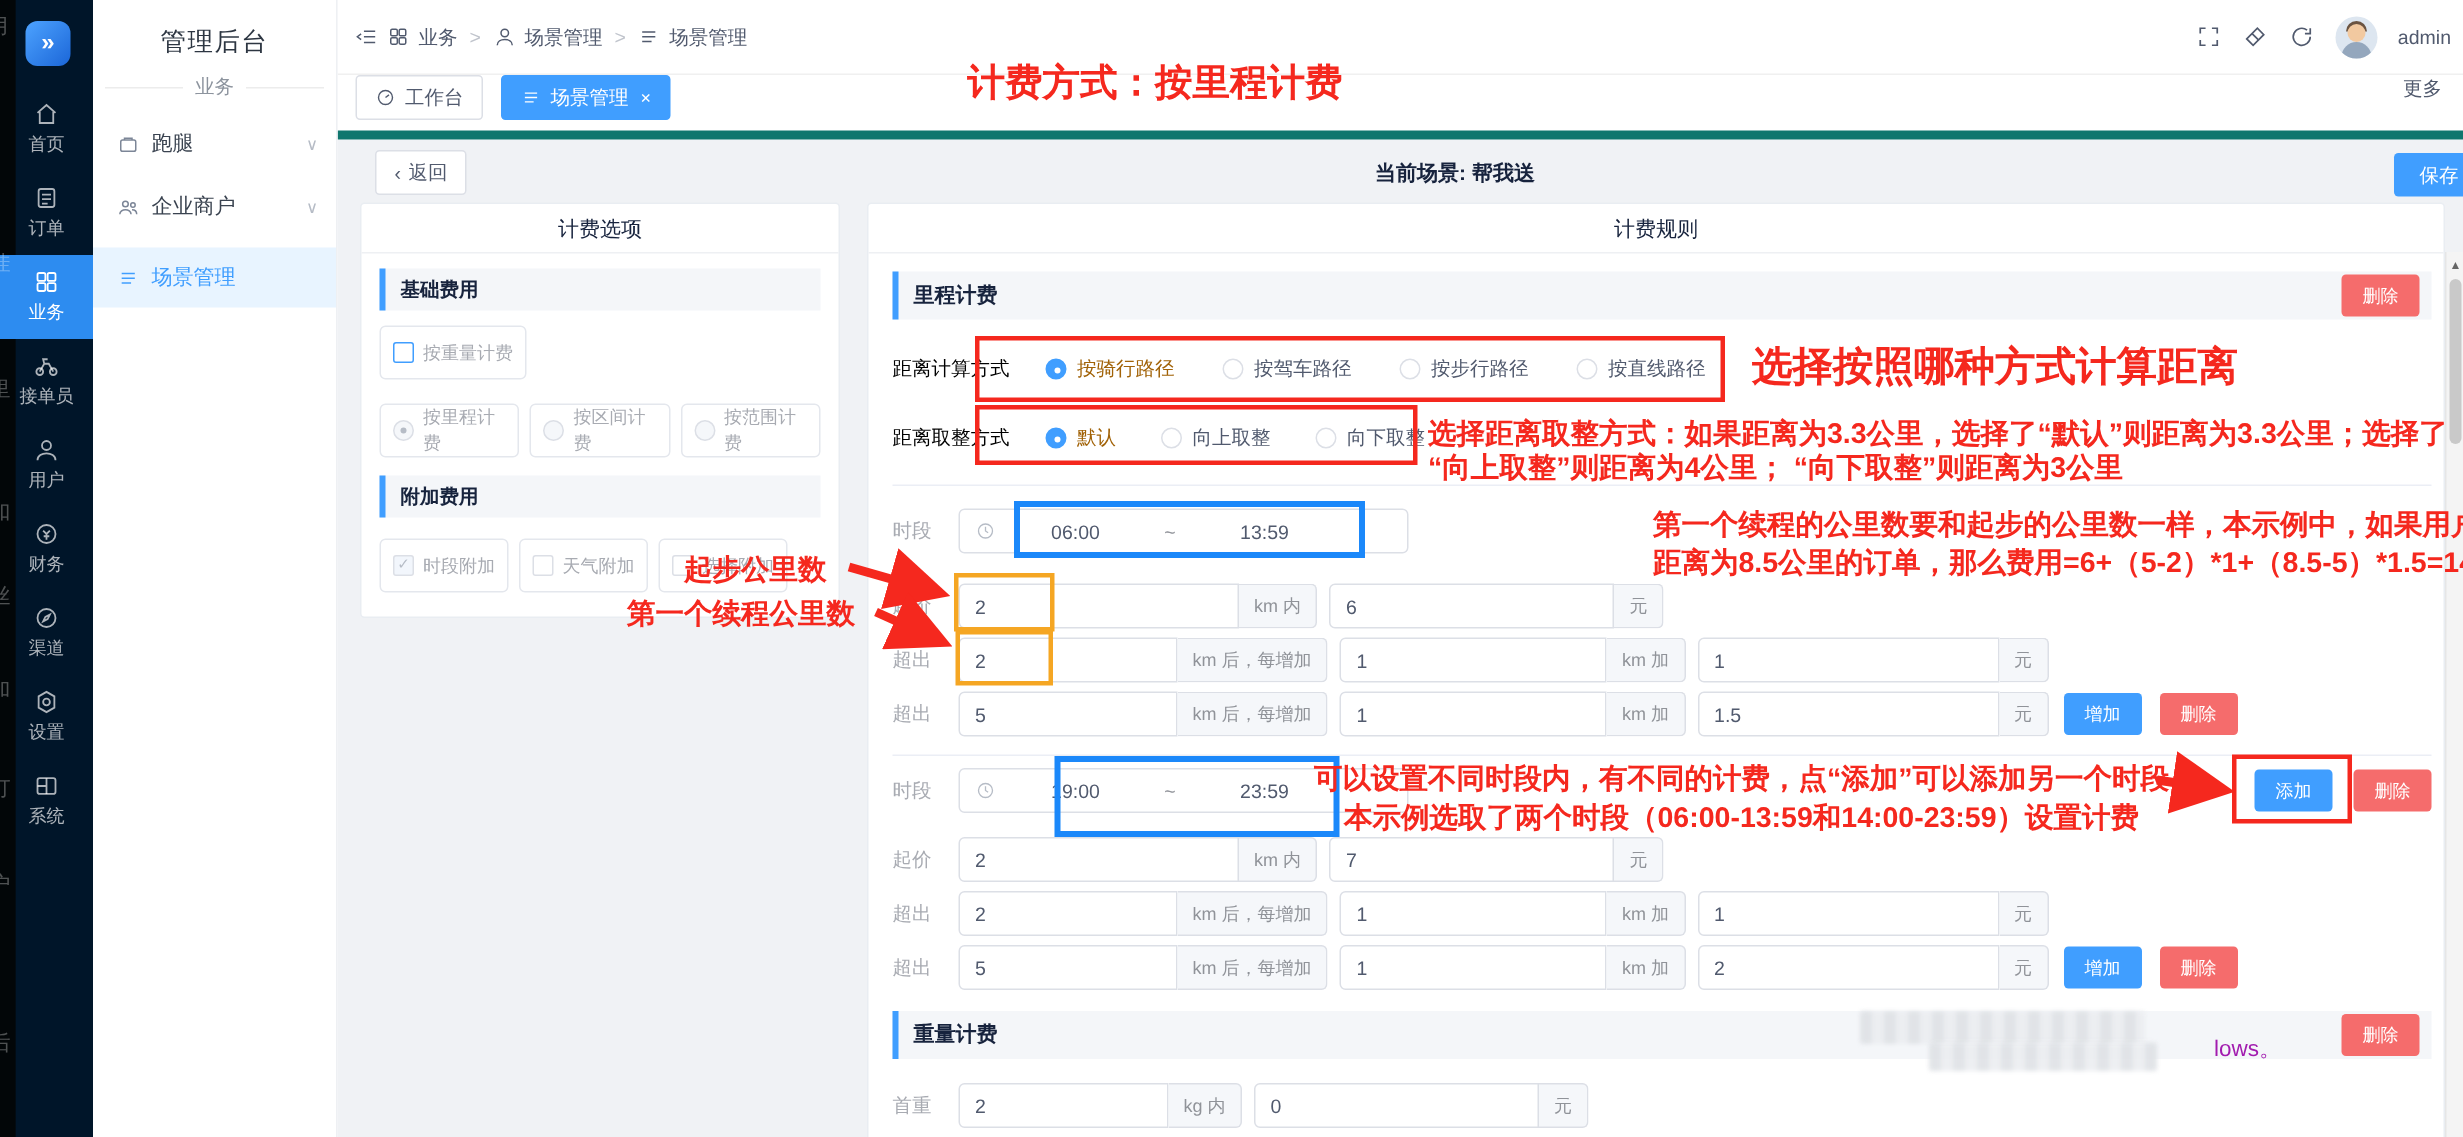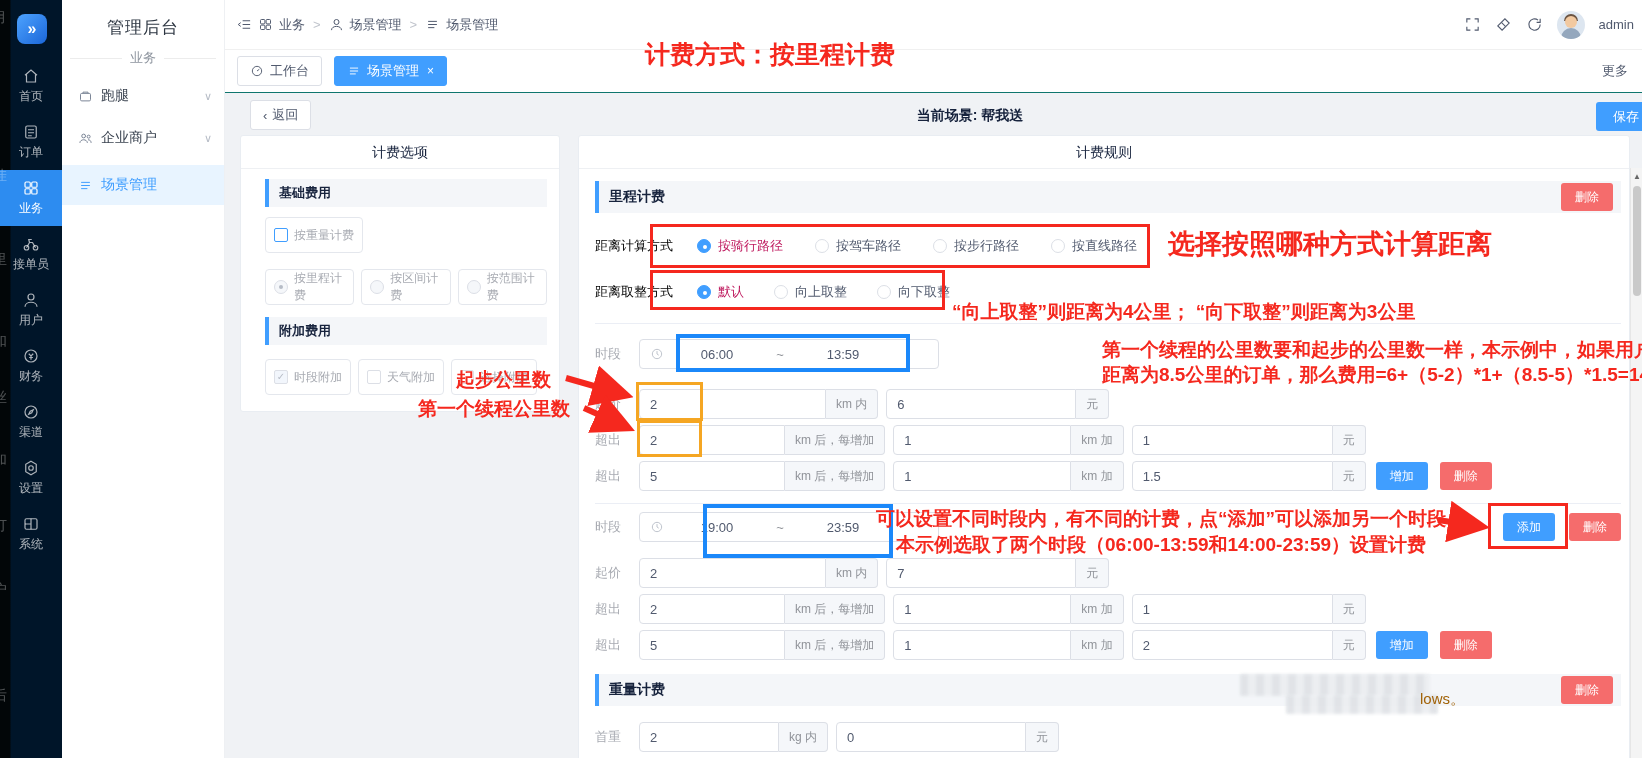--- a/index.html
+++ b/index.html
@@ -46,21 +46,21 @@
   .top-right { margin-left:auto; display:flex; align-items:center; gap:14px; padding-right:8px; }
   .top-right svg { width:17px; height:17px; stroke:#515a6e; fill:none; stroke-width:1.6; cursor:pointer; }
   .avatar { width:28px; height:28px; border-radius:50%; background:#dde6f0; position:relative; overflow:hidden; cursor:pointer; }
   .avatar .head { position:absolute; left:8px; top:5px; width:12px; height:12px; border-radius:50%; background:#f2c9a0; }
   .avatar .hair { position:absolute; left:7px; top:3px; width:14px; height:7px; border-radius:7px 7px 0 0; background:#6b5442; }
   .avatar .bod { position:absolute; left:4px; top:17px; width:20px; height:12px; border-radius:10px 10px 0 0; background:#94a7bd; }
   .uname { font-size:13px; color:#515a6e; }
 
   
   .tabbar { position:absolute; left:225px; top:50px; width:1417px; height:43px; background:#fff;
-          display:flex; align-items:center; border-bottom:1px solid #0f766e; z-index:3; }
+          display:flex; align-items:flex-start; border-bottom:6px solid #0f766e; z-index:3; }
   .tab { display:flex; align-items:center; gap:6px; height:30px; padding:0 12px; margin-left:12px;
           border:1px solid #dcdfe6; border-radius:3px; font-size:13px; color:#515a6e; background:#fff; cursor:pointer; }
   .tab svg { width:14px; height:14px; stroke:currentColor; fill:none; stroke-width:1.6; }
   .tab.active { background:#409eff; border-color:#409eff; color:#fff; }
   .tab .x { font-size:12px; margin-left:2px; }
   .more { margin-left:auto; margin-right:14px; font-size:13px; color:#515a6e; cursor:pointer; }
 
   
   .btn-back { position:absolute; left:250px; top:100px; height:30px; padding:0 12px; background:#fff;
           border:1px solid #dcdfe6; border-radius:3px; font-size:13px; color:#515a6e;
@@ -68,21 +68,21 @@
   .scene { position:absolute; left:820px; top:107px; width:300px; text-align:center; font-size:14px;
           color:#17233d; font-weight:bold; z-index:3; }
   .btn-save { position:absolute; left:1596px; top:102px; width:60px; height:29px; background:#409eff;
           color:#fff; border:none; border-radius:3px; font-size:13px; cursor:pointer; z-index:3; }
 
   
   .card { position:absolute; background:#fff; border:1px solid #e9edf2; border-radius:3px; }
   .card-title { height:33px; line-height:32px; text-align:center; font-size:14px; color:#17233d;
           border-bottom:1px solid #eef0f3; }
   .opts-card { left:240px; top:135px; width:320px; height:277px; }
-  .opts-body { padding:10px 12px 0 12px;margin-left:12px; }
+  .opts-body { padding:10px 12px 0 12px; }
   .rules-card { left:578px; top:135px; width:1052px; height:700px; }
   .rules-body { position:relative; padding:12px 8px 0 16px; }
 
   .sec-head { height:32px; background:#f4f6f9; display:flex; align-items:center; padding:0 8px 0 10px;
           border-left:4px solid #409eff; font-size:14px; font-weight:bold; color:#17233d; }
   .opts-body .sec-head { height:28px; font-size:13px; }
   .sec-head .del { margin-left:auto; }
 
   .btn-blue,.btn-red { height:28px; padding:0 14px; border:none; border-radius:3px; color:#fff;
           font-size:12px; cursor:pointer; }
@@ -101,21 +101,21 @@
   .ckb.on { background:#f2f6fc; }
 
   
   .cfg-row { display:flex; align-items:center; margin-top:18px; height:30px; }
   .cfg-row.round { margin-top:16px; }
   .cfg-label { width:78px; font-size:13px; color:#000000; flex:none; }
   .radios { display:flex; align-items:center; margin-left:24px; gap:32px; }
   .cfg-row.round .radios { gap:30px; }
   .radio-opt { display:flex; align-items:center; gap:7px; font-size:13px; color:#515a6e; cursor:pointer; }
   .radio-opt .dot { width:14px; height:14px; border-radius:50%; border:1px solid #dcdfe6; background:#fff; position:relative; flex:none; }
-  .radio-opt.sel { color:#be185d; }
+  .radio-opt.sel { color:#a16207; }
   .radio-opt.sel .dot { background:#409eff; border-color:#409eff; }
   .radio-opt.sel .dot:after { content:""; position:absolute; left:5px; top:5px; width:4px; height:4px; border-radius:50%; background:#fff; }
 
   .divider { height:1px; background:#ebeef5; margin-top:16px; }
   .divider.d2 { margin-top:12px; }
 
   .trow { display:flex; align-items:center; margin-top:6px; height:30px; }
   .trow.time { margin-top:15px; }
   .trow.time2 { margin-top:8px; }
   .trow.first { margin-top:20px; }
@@ -147,21 +147,21 @@
   .ann-red-text { color:#f5281e; font-weight:600; }
   .rect { position:absolute; z-index:19; pointer-events:none; }
   .rect.red { border:3px solid #f5281e; }
   .rect.blue { border:4px solid #1b88fa; }
   .rect.orange { border:3px solid #f5a623; }
   .arrows { position:absolute; inset:0; width:1642px; height:758px; z-index:21; pointer-events:none; }
 
   
   .wm-blk { position:absolute; background:repeating-linear-gradient(90deg,#dfe2e6 0 8px,#eceef1 8px 16px);
           filter:blur(1.5px); border-radius:2px; z-index:15; opacity:.9; }
-  .wm-tail { position:absolute; left:1420px; top:690px; font-size:15px; color:#a16207; z-index:15;text-align:center; }
+  .wm-tail { position:absolute; left:1476px; top:690px; font-size:15px; color:#a21caf; z-index:15;text-align:center; }
 </style>
 </head>
 <body>
 
 <div class="page">
 
   <div class="rail">
     <div class="logo">»</div>
     <div class="rail-items">
       <div class="rail-item">
@@ -592,20 +592,21 @@
   <div class="wm-blk" style="left:1240px;top:674px;width:190px;height:22px"></div>
   <div class="wm-blk" style="left:1286px;top:695px;width:152px;height:19px"></div>
   <span class="wm-tail">lows。</span>
 
   <div class="ann ann-red-text" style="left:645px;top:38px;font-size:25px">计费方式：按里程计费</div>
 
   <div class="rect red" style="left:650px;top:224px;width:500px;height:44px"></div>
   <div class="ann ann-red-text" style="left:1168px;top:226px;font-size:27px">选择按照哪种方式计算距离</div>
 
   <div class="rect red" style="left:650px;top:270px;width:295px;height:40px"></div>
+  <div class="ann ann-red-text" style="left:952px;top:276px;font-size:19px">选择距离取整方式：如果距离为3.3公里，选择了“默认”则距离为3.3公里；选择了</div>
   <div class="ann ann-red-text" style="left:952px;top:299px;font-size:19px">“向上取整”则距离为4公里； “向下取整”则距离为3公里</div>
 
   <div class="rect blue" style="left:676px;top:334px;width:234px;height:38px"></div>
   <div class="ann ann-red-text" style="left:1102px;top:337px;font-size:19px">第一个续程的公里数要和起步的公里数一样，本示例中，如果用户在9:00下了一个</div>
   <div class="ann ann-red-text" style="left:1102px;top:362px;font-size:19px">距离为8.5公里的订单，那么费用=6+（5-2）*1+（8.5-5）*1.5=14.25元</div>
 
   <div class="rect orange" style="left:636px;top:382px;width:67px;height:39px"></div>
   <div class="rect orange" style="left:637px;top:420px;width:65px;height:37px"></div>
   <div class="ann ann-red-text" style="left:456px;top:367px;font-size:19px">起步公里数</div>
   <div class="ann ann-red-text" style="left:418px;top:396px;font-size:19px">第一个续程公里数</div>

